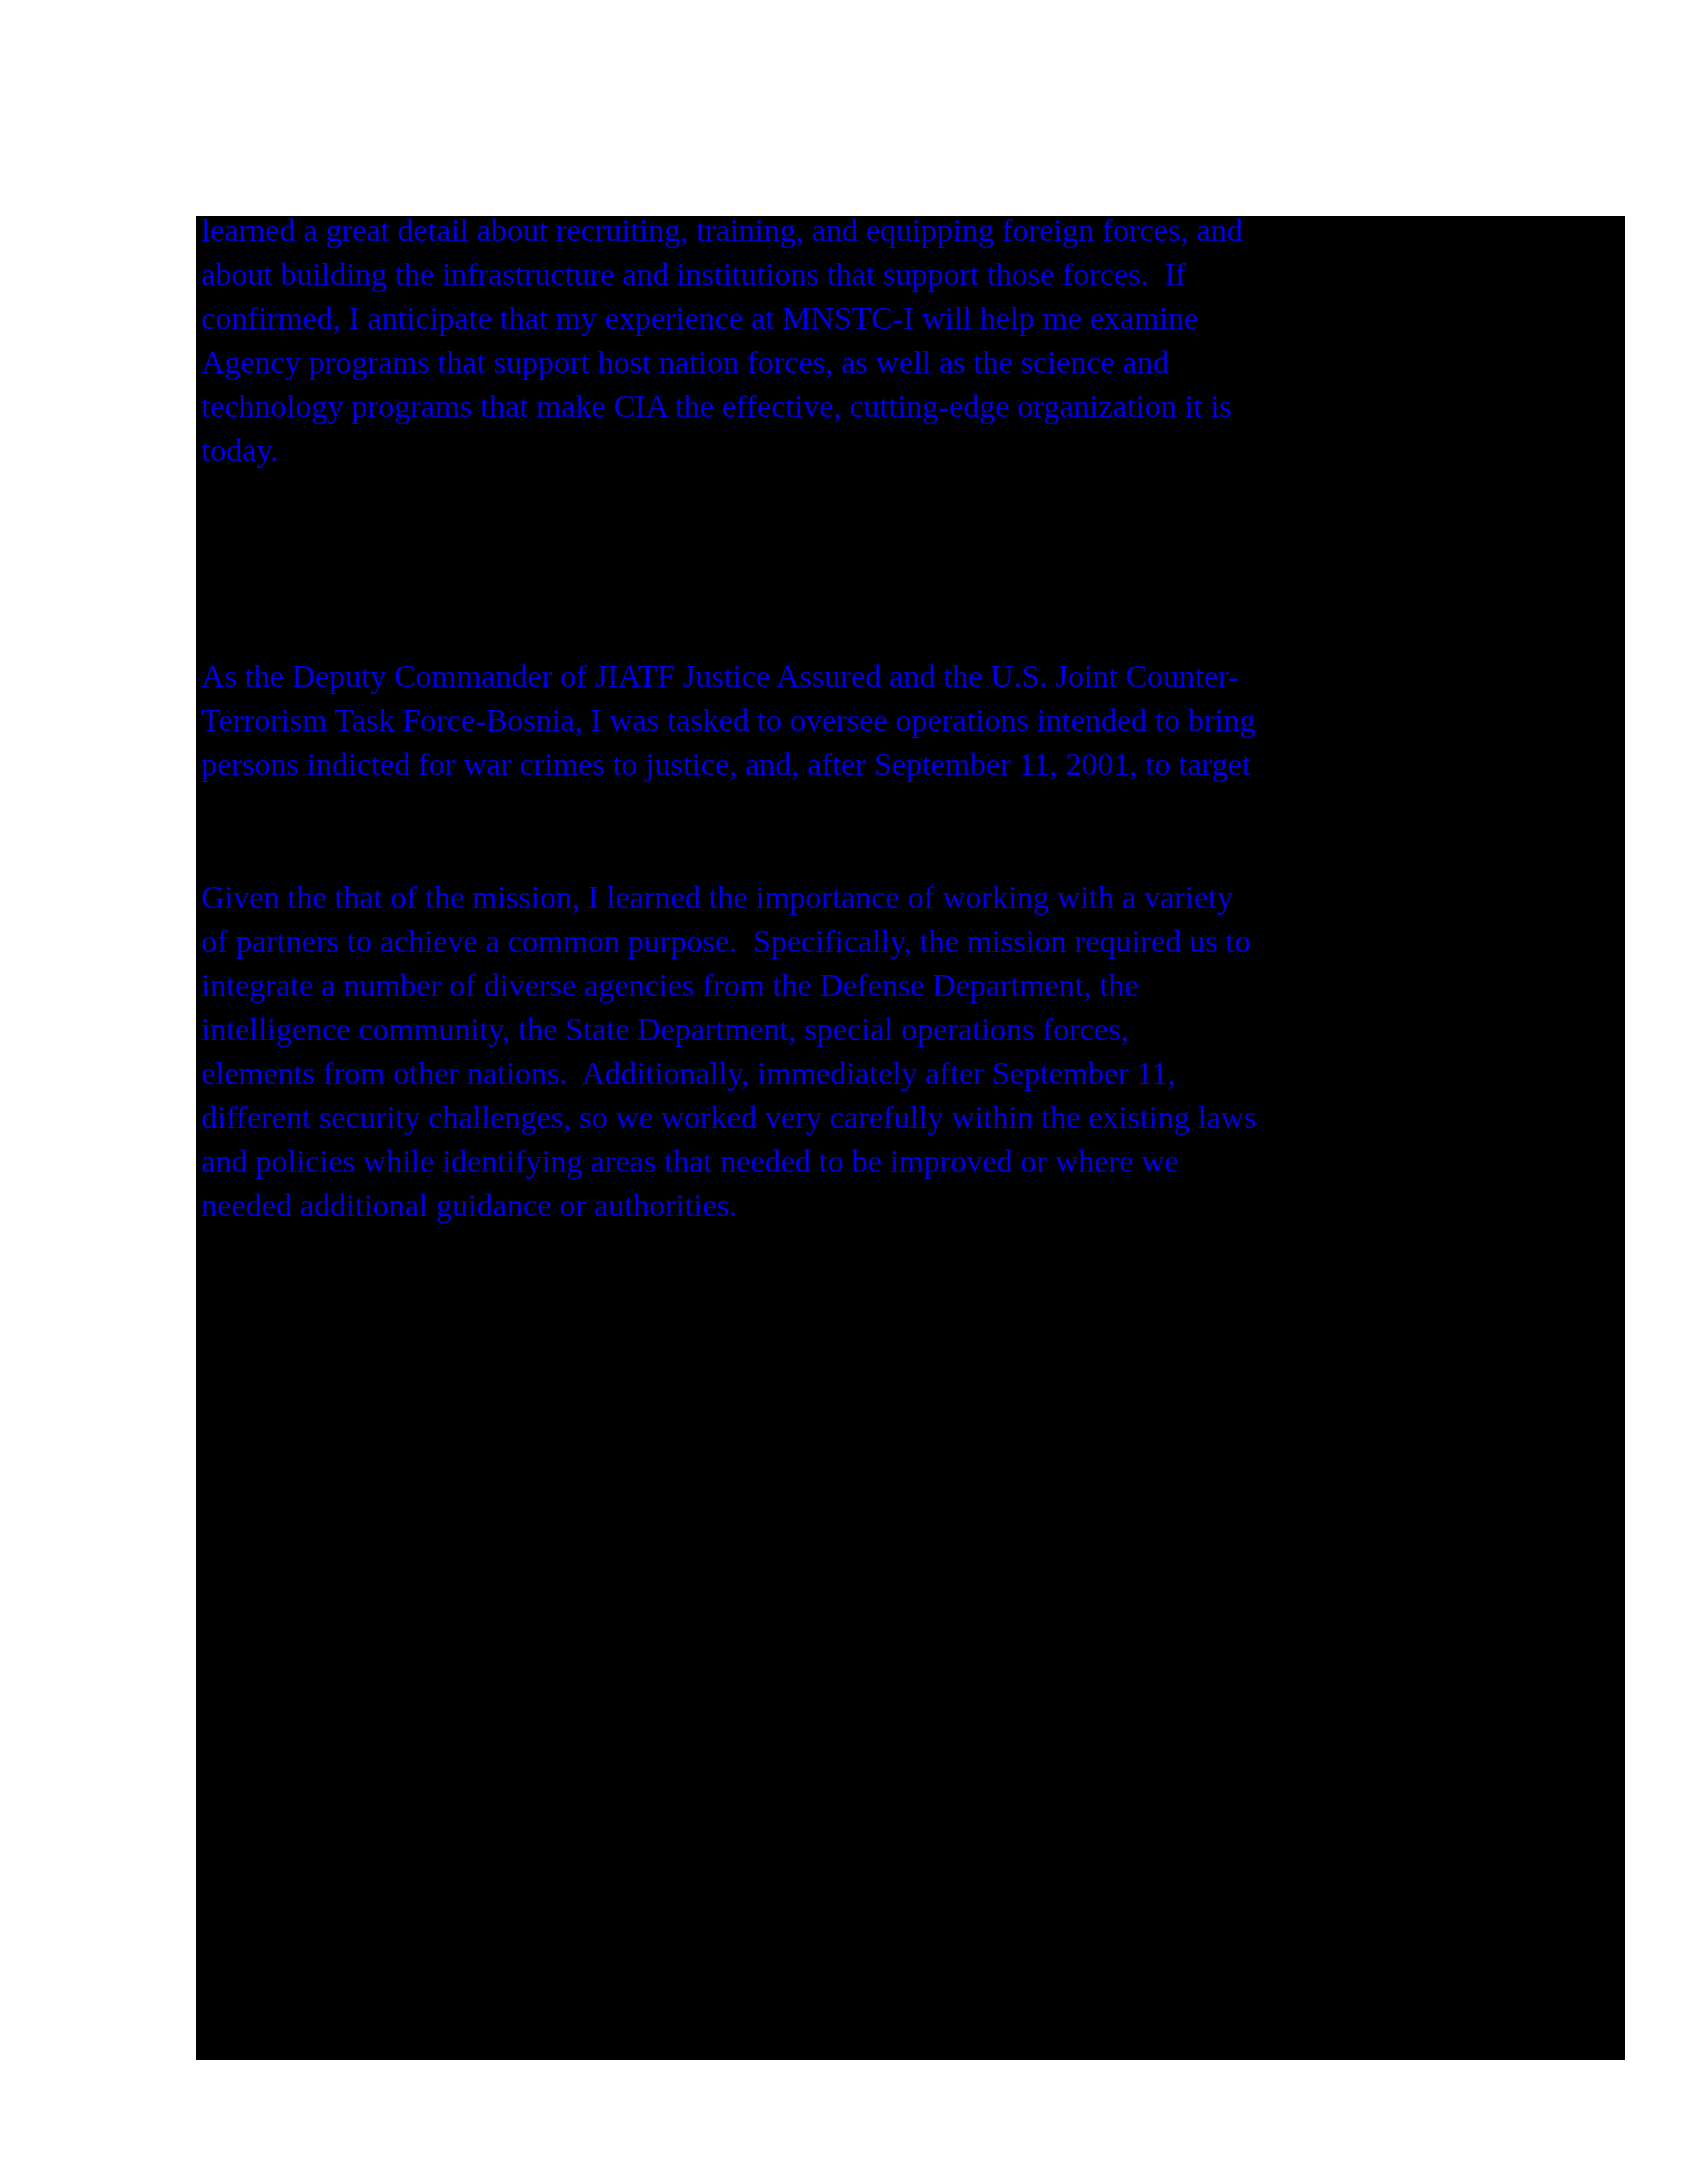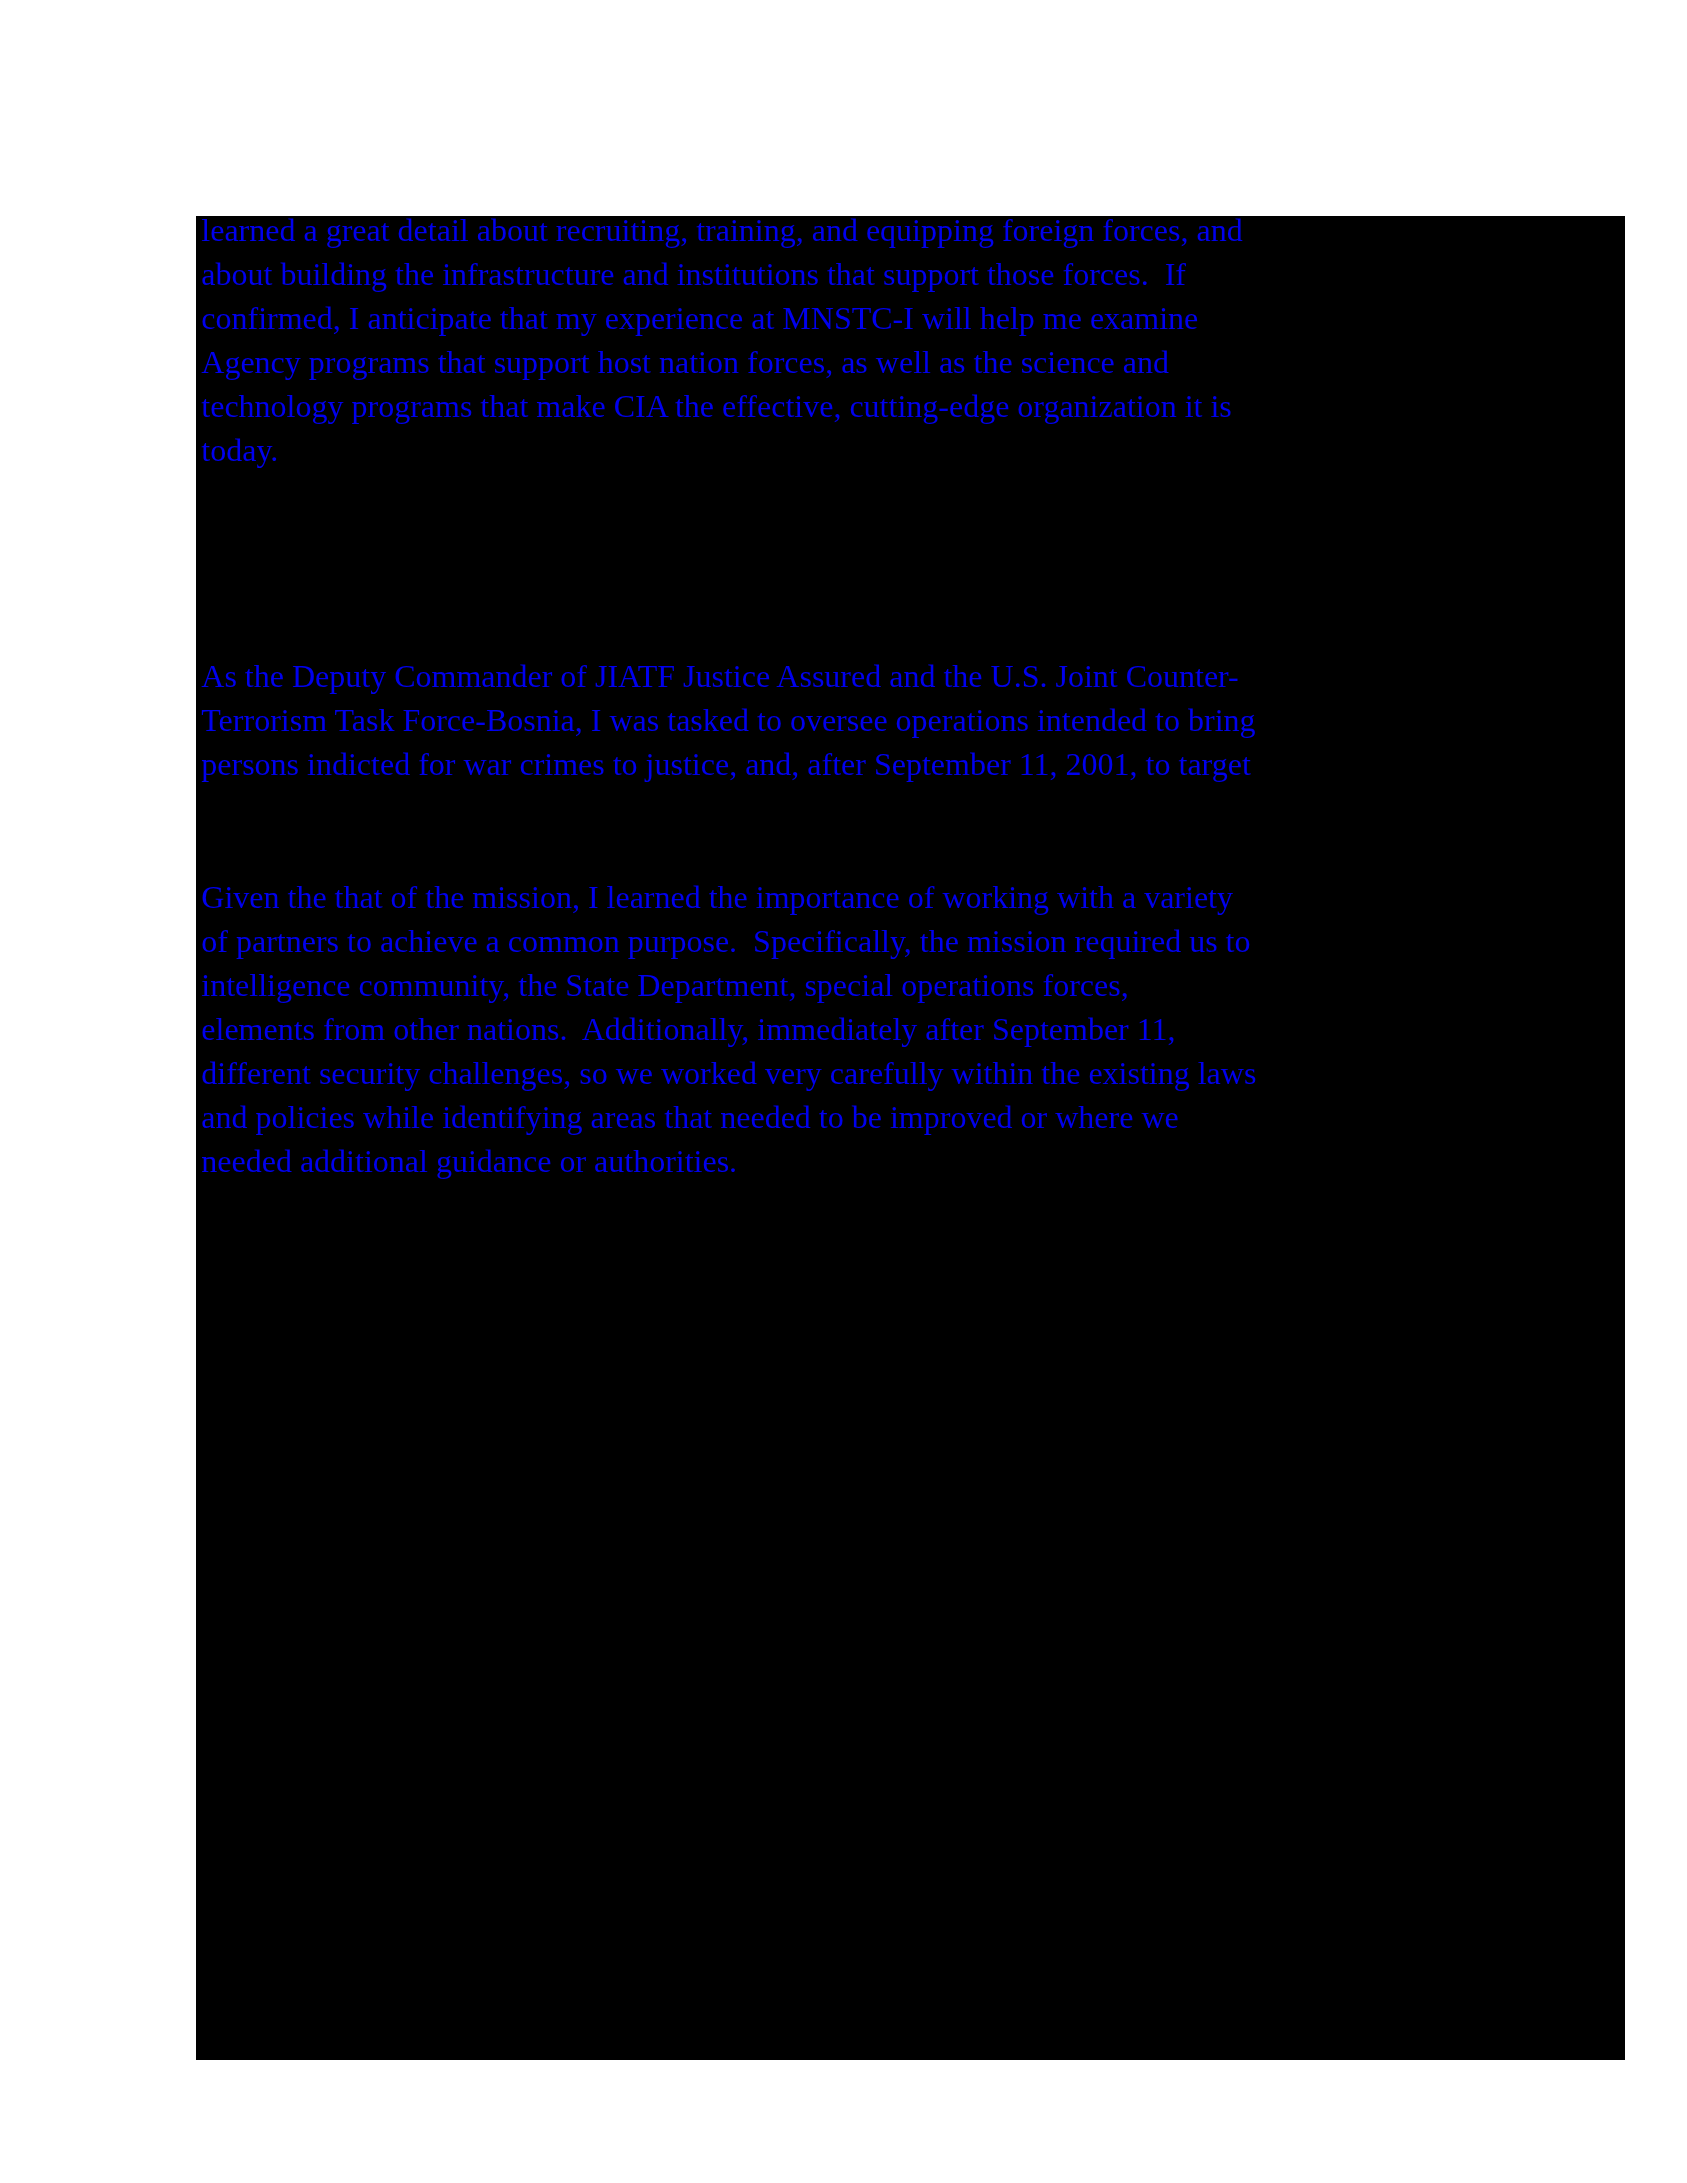--- a/index.html
+++ b/index.html
@@ -51,20 +51,21 @@
 
   <div class="text-block block-p2">
     <div class="text-line">As the Deputy Commander of JIATF Justice Assured and the U.S. Joint Counter-</div>
     <div class="text-line">Terrorism Task Force-Bosnia, I was tasked to oversee operations intended to bring</div>
     <div class="text-line">persons indicted for war crimes to justice, and, after September 11, 2001, to target</div>
   </div>
 
   <div class="text-block block-p3">
     <div class="text-line">Given the that of the mission, I learned the importance of working with a variety</div>
     <div class="text-line">of partners to achieve a common purpose.  Specifically, the mission required us to</div>
+    <div class="text-line">integrate a number of diverse agencies from the Defense Department, the</div>
     <div class="text-line">intelligence community, the State Department, special operations forces,</div>
     <div class="text-line">elements from other nations.  Additionally, immediately after September 11,</div>
     <div class="text-line">different security challenges, so we worked very carefully within the existing laws</div>
     <div class="text-line">and policies while identifying areas that needed to be improved or where we</div>
     <div class="text-line">needed additional guidance or authorities.</div>
   </div>
 
 </div>
 
 

